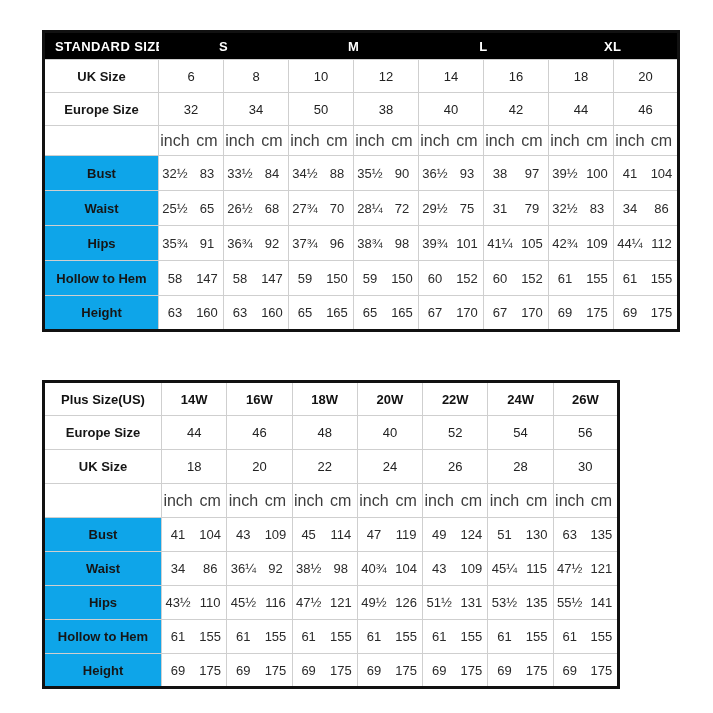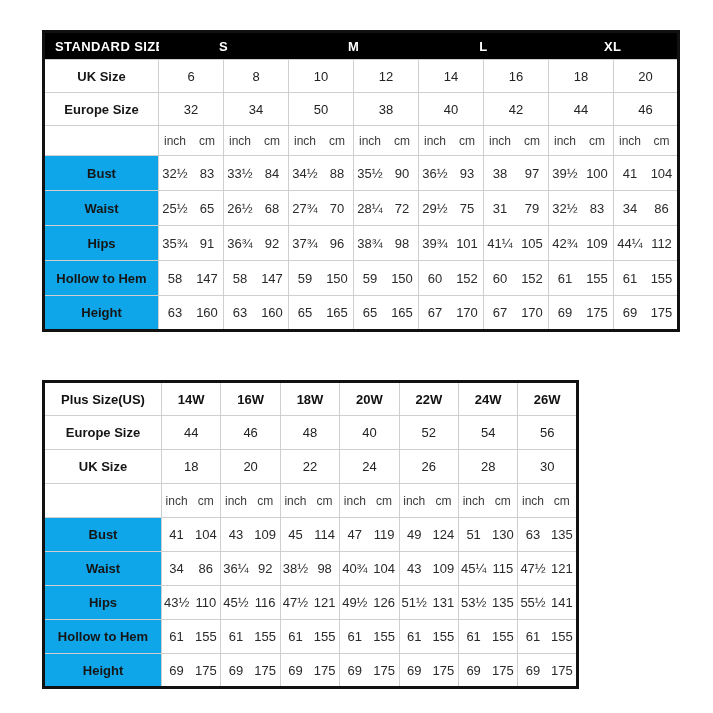--- a/index.html
+++ b/index.html
@@ -4,40 +4,40 @@
 <style>
   html,body{margin:0;padding:0;}
   body{
     width:713px;height:713px;background:#ffffff;
     font-family:"Liberation Sans",sans-serif;
     color:#1a1a1a;
   }
   .page{position:relative;width:713px;height:713px;background:#fff;}
   table{border-collapse:collapse;table-layout:fixed;background:#fff;}
   #standard-table{position:absolute;left:42px;top:30px;width:638px;border:3px solid #111;}
-  #plus-table{position:absolute;left:42px;top:380px;width:537px;border:3px solid #111;}
+  #plus-table{position:absolute;left:42px;top:380px;width:578px;border:3px solid #111;}
   td{
     text-align:center;vertical-align:middle;padding:0;
     font-size:13px;color:#1f1f1f;
     border-top:1px solid #cfcfcf;
     overflow:hidden;white-space:nowrap;
   }
   tr.r-std-header{height:28px;}
   tr.r-size{height:33px;}
   tr.r-unit{height:30px;}
   tr.r-measure{height:35px;}
   tr.r-plus{height:34px;}
   .black-header td{
     background:#000;color:#fff;border-top:none;
     font-weight:bold;font-size:13px;letter-spacing:.4px;
   }
   .black-header td.title{text-align:left;padding-left:10px;}
   .row-label{font-weight:bold;font-size:13px;color:#161616;}
   .measure-label{background:#0ea5e9;}
-  .unit-cell{font-size:12px;color:#3c3c3c;}
+  .unit-cell{font-size:16px;color:#3c3c3c;}
   .value-cell{font-size:13px;color:#2a2a2a;}
   .size-value{font-size:13px;color:#222;}
   .plus-header-cell{font-weight:bold;font-size:13px;color:#111;}
   .gs{border-left:1px solid #cfcfcf;}
 </style>
 </head>
 <body>
 
 <div class="page">
   <table id="standard-table">

